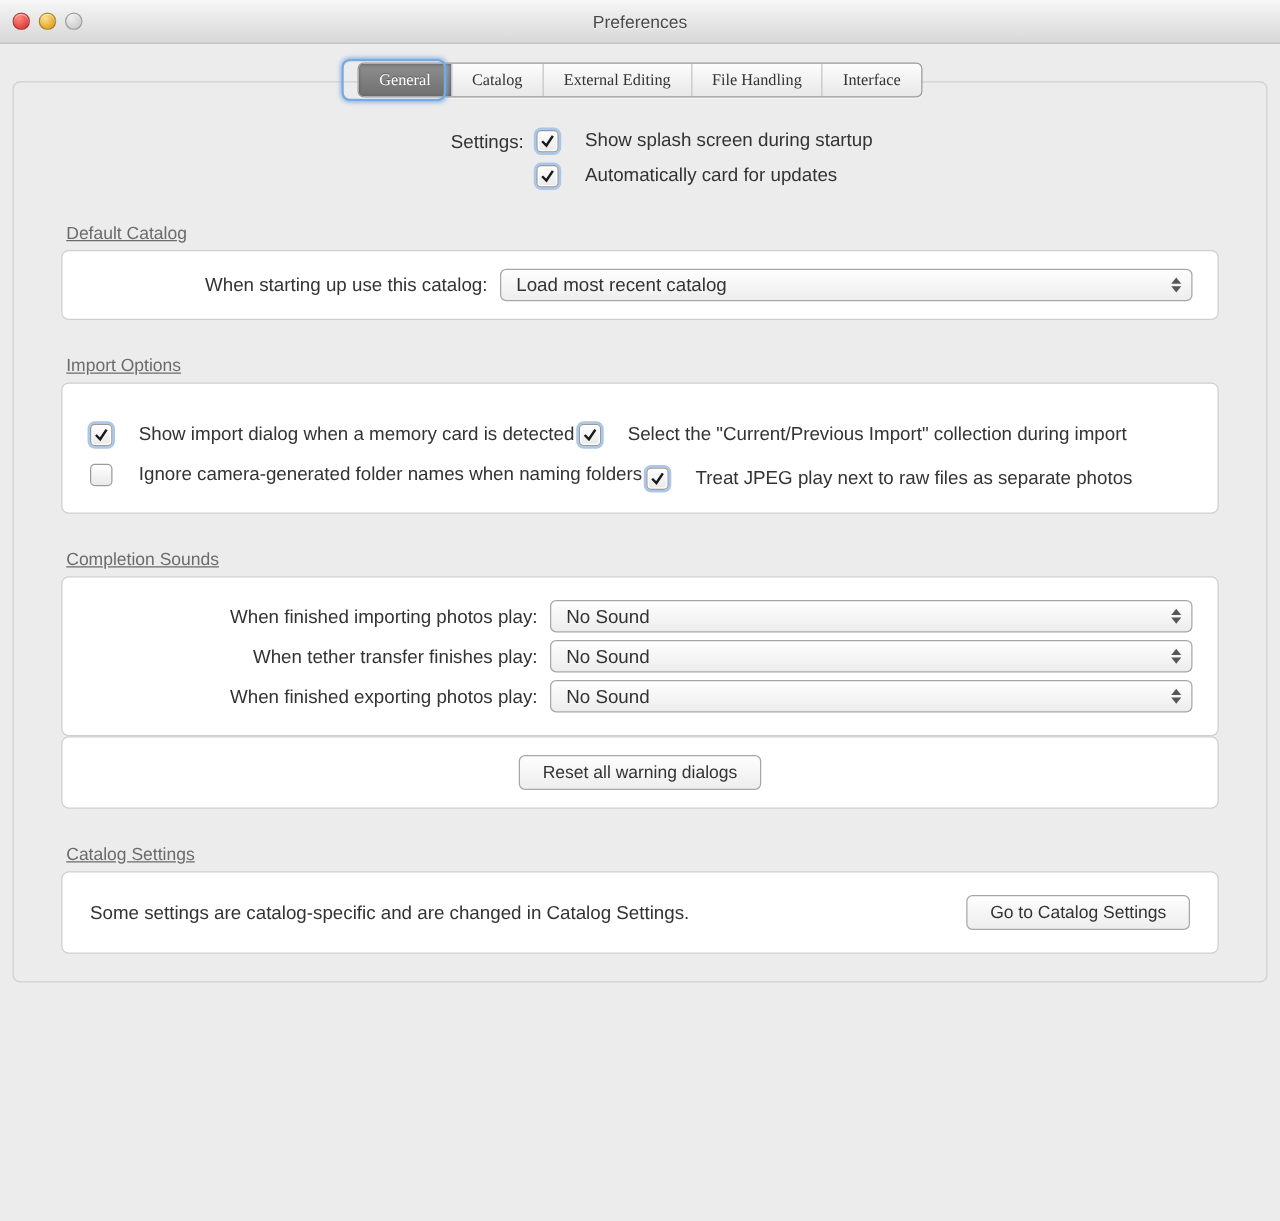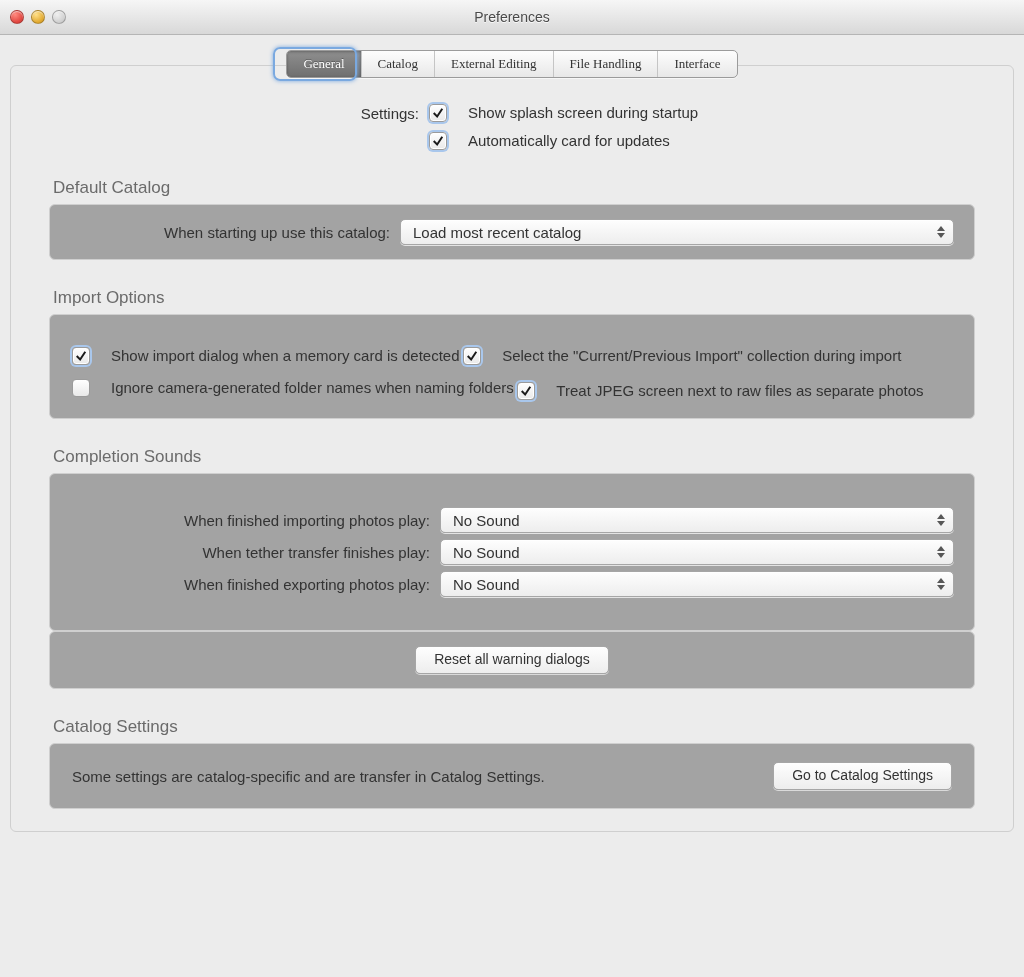--- a/index.html
+++ b/index.html
@@ -183,29 +183,30 @@
     width: 0; height: 0;
     border-left: 4px solid transparent;
     border-right: 4px solid transparent;
   }
   .popup .stepper::before { border-bottom: 5px solid #575757; }
   .popup .stepper::after  { border-top: 5px solid #575757; }
   .popup.full { width: 100%; }
 
   
   .section-label {
-    font-size: 17px;
+    font-size: 14px;
     color: #6b6b6b;
     margin: 28px 0 6px 4px;
+    text-decoration: underline;
   }
   .groupbox {
     border: 1px solid #cfcfcf;
     border-radius: 6px;
     padding: 14px 20px;
-    background: #a3a3a3;
+    background: #ffffff;
   }
   .groupbox .form-row .lbl { font-size: 15px; }
   .vstack > * + * { margin-top: 14px; }
 
   
   .push-btn {
     height: 26px;
     padding: 0 18px;
     border: 1px solid #a6a6a6;
     border-radius: 5px;
@@ -325,26 +326,26 @@
       <label class="checkbox">
         <span class="cb"></span>
         <span>Ignore camera-generated folder names when naming folders</span>
       </label>
       <label class="checkbox">
         <span class="cb checked">
           <svg viewBox="0 0 14 14">
               <path class="tick" d="M2 7 L6 11 L12 2"></path>
             </svg>
         </span>
-        <span>Treat JPEG screen next to raw files as separate photos</span>
+        <span>Treat JPEG play next to raw files as separate photos</span>
       </label>
     </div>
 
     <div class="section-label">Completion Sounds</div>
-    <div class="groupbox" style="padding:27px 20px;">
+    <div class="groupbox" style="padding:12px 20px;">
       <div class="form-row sound-row" style="margin:6px 0;">
         <div class="lbl" style="width:360px;">When finished importing photos play:</div>
         <div class="ctrl">
           <div class="popup full">
             <span>No Sound</span>
             <span class="stepper"></span>
           </div>
         </div>
       </div>
       <div class="form-row sound-row" style="margin:6px 0;">
@@ -366,18 +367,18 @@
         </div>
       </div>
     </div>
 
     <div class="groupbox center-row" style="">
       <div class="push-btn">Reset all warning dialogs</div>
     </div>
 
     <div class="section-label">Catalog Settings</div>
     <div class="groupbox catalog-row" style="padding:18px 22px;">
-      <div>Some settings are catalog-specific and are transfer in Catalog Settings.</div>
+      <div>Some settings are catalog-specific and are changed in Catalog Settings.</div>
       <div class="push-btn">Go to Catalog Settings</div>
     </div>
 
   </div>
 </div>
 
 </body></html>

